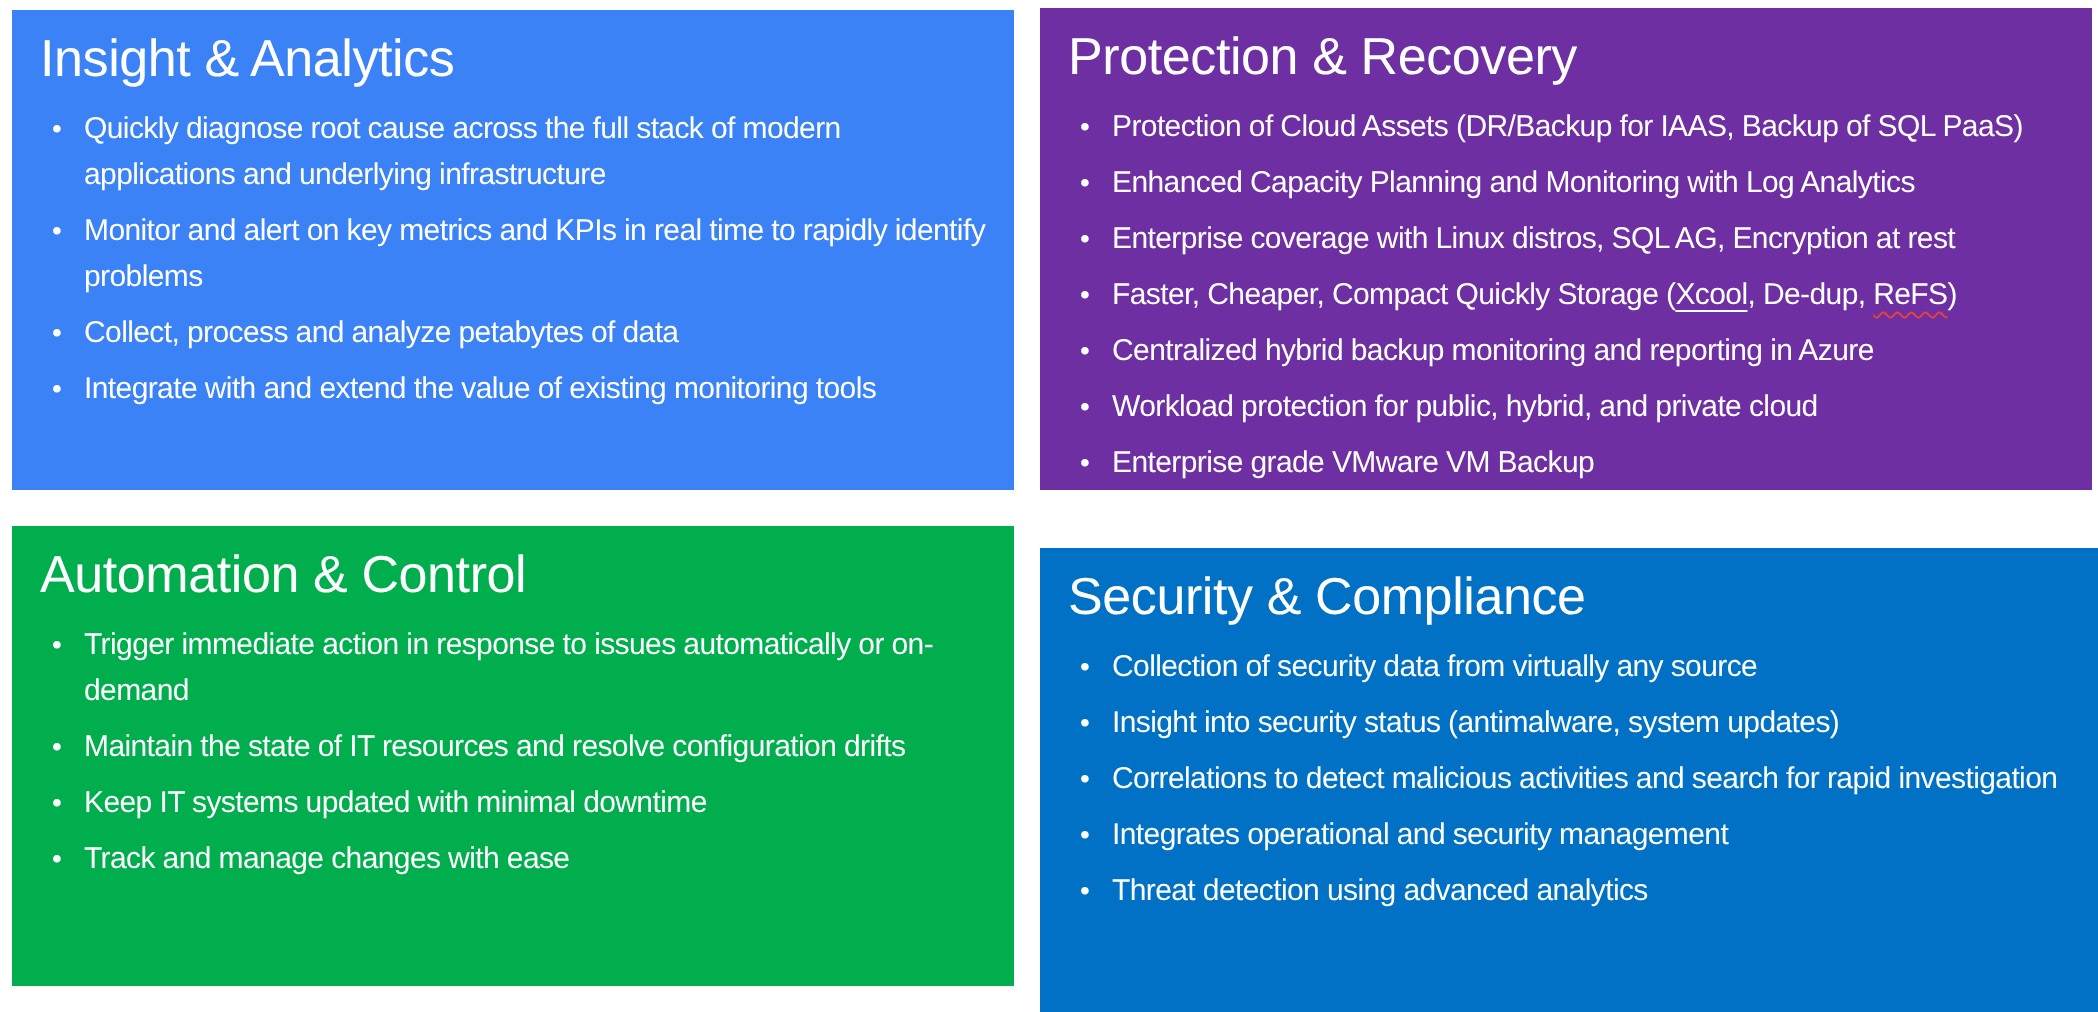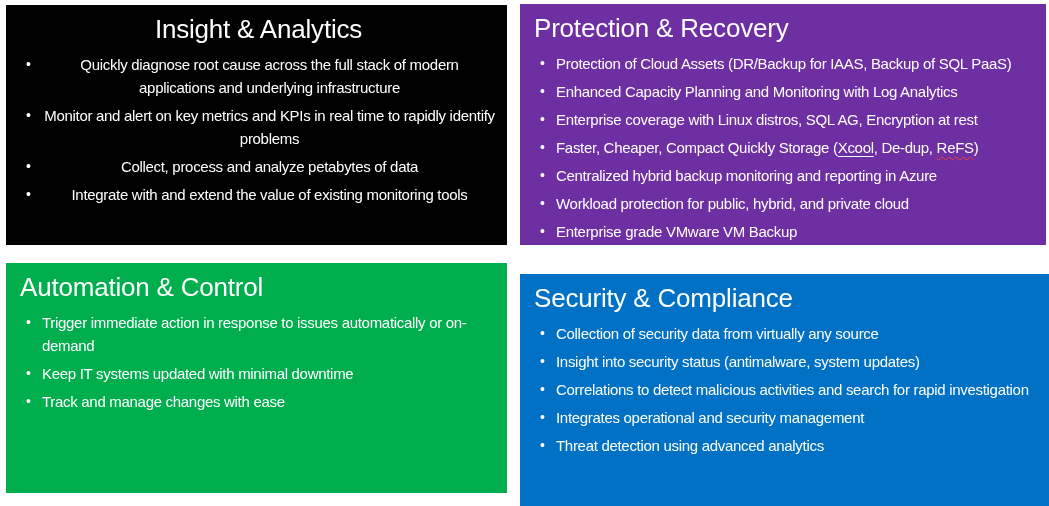--- a/index.html
+++ b/index.html
@@ -60,21 +60,21 @@
     text-decoration-style: wavy;
     text-decoration-thickness: 1px;
     text-underline-offset: 3px;
   }
 </style>
 </head>
 <body>
 
 <div class="canvas">
 
-  <section class="panel p0" style="background: #000000; text-align: center;">
+  <section class="panel p0" style="background: #3b82f6;">
     <h2 class="panel-title">Insight &amp; Analytics</h2>
     <ul class="bullets">
         <li><span>Quickly diagnose root cause across the full stack of modern applications and underlying infrastructure</span></li>
         <li><span>Monitor and alert on key metrics and KPIs in real time to rapidly identify problems</span></li>
         <li><span>Collect, process and analyze petabytes of data</span></li>
         <li><span>Integrate with and extend the value of existing monitoring tools</span></li>
       </ul>
   </section>
 
   <section class="panel p1" style="background: rgb(110, 47, 162);">
@@ -87,20 +87,21 @@
         <li><span>Centralized hybrid backup monitoring and reporting in Azure</span></li>
         <li><span>Workload protection for public, hybrid, and private cloud</span></li>
         <li><span>Enterprise grade VMware VM Backup</span></li>
       </ul>
   </section>
 
   <section class="panel p2" style="background: rgb(0, 174, 78);">
     <h2 class="panel-title">Automation &amp; Control</h2>
     <ul class="bullets">
         <li><span>Trigger immediate action in response to issues automatically or on-demand</span></li>
+        <li><span>Maintain the state of IT resources and resolve configuration drifts</span></li>
         <li><span>Keep IT systems updated with minimal downtime</span></li>
         <li><span>Track and manage changes with ease</span></li>
       </ul>
   </section>
 
   <section class="panel p3" style="background: rgb(0, 113, 197);">
     <h2 class="panel-title">Security &amp; Compliance</h2>
     <ul class="bullets">
         <li><span>Collection of security data from virtually any source</span></li>
         <li><span>Insight into security status (antimalware, system updates)</span></li>

